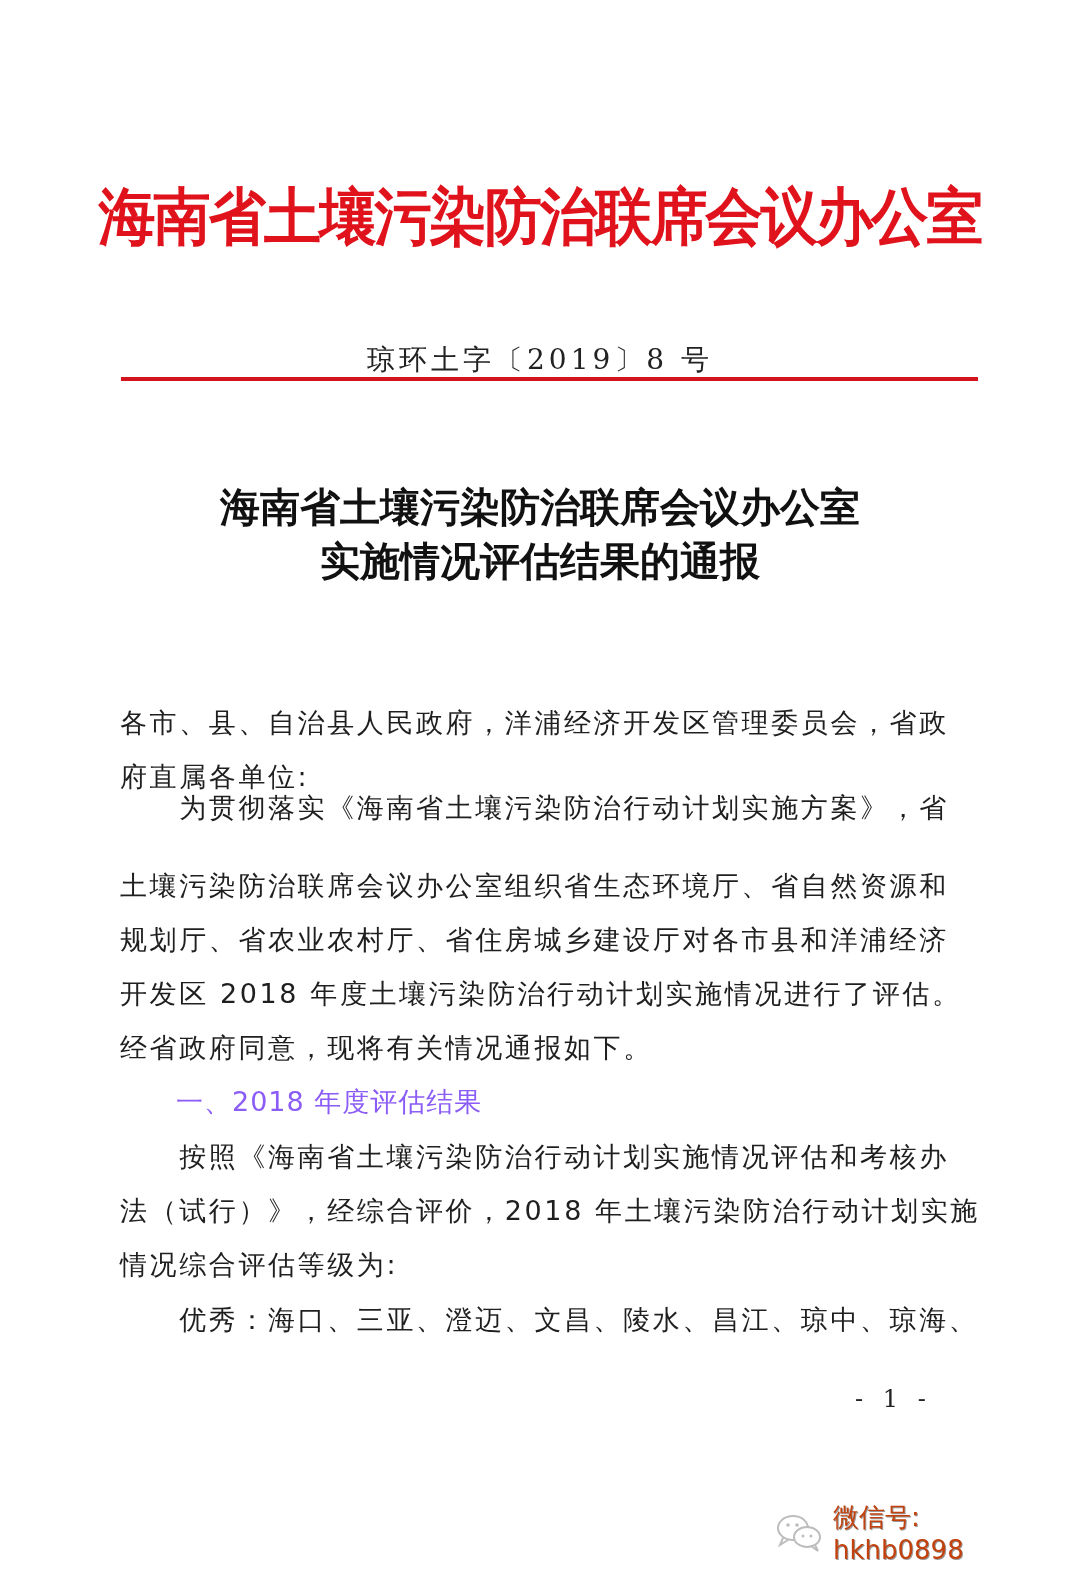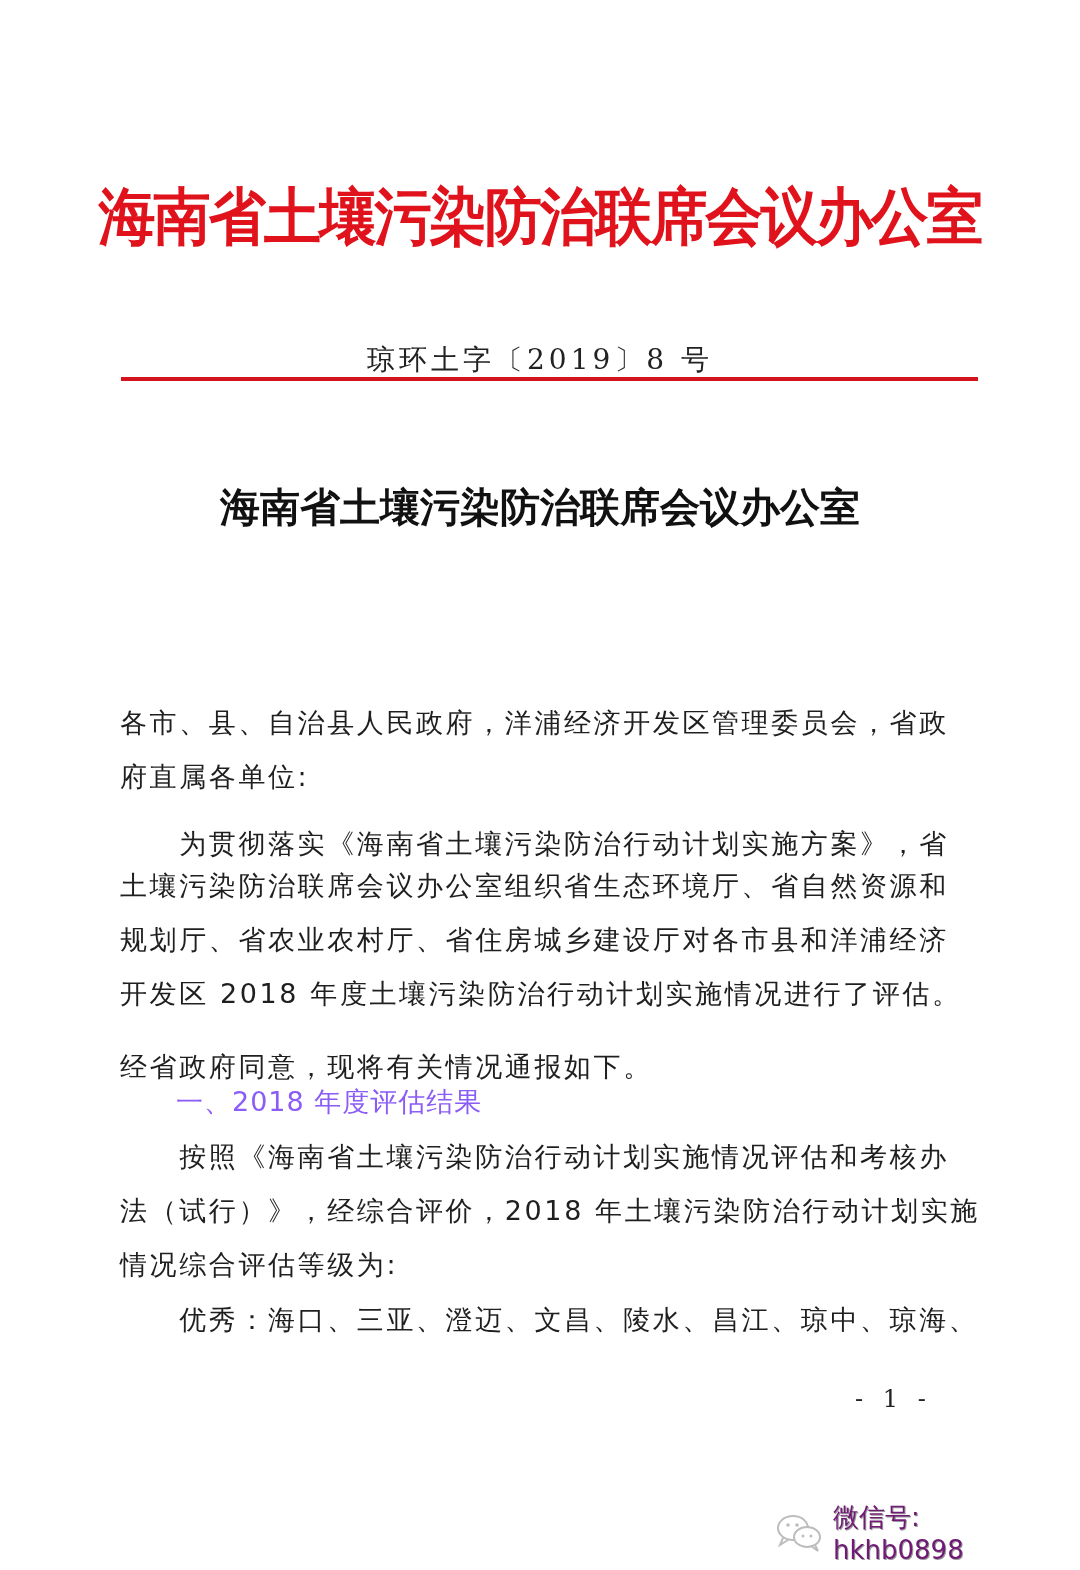--- a/index.html
+++ b/index.html
@@ -96,48 +96,49 @@
     }
     .watermark {
       position: absolute;
       top: 1500px;
       left: 775px;
       display: flex;
       align-items: center;
       gap: 8px;
       font-family: "DejaVu Sans", sans-serif;
       font-size: 26px;
-      color: #701a75;
+      color: #c2410c;
       text-shadow: 1px 1px 0 #9a9a9a, -1px -1px 0 #ffffff;
     }
     .wechat-icon { width: 50px; height: 40px; display: inline-block; }
   </style>
 </head>
 <body>
 
 <div class="page">
 
   <div class="masthead" style="color:#e0121c;">海南省土壤污染防治联席会议办公室</div>
 
   <div class="doc-number">琼环土字〔2019〕8 号</div>
 
   <div class="red-rule" style="background:#d4141c;"></div>
 
   <div class="title-block">
     <div>海南省土壤污染防治联席会议办公室</div>
+    <div>实施情况评估结果的通报</div>
   </div>
 
   <div class="body-text" style="top:0;">
     <div class="line" style="top:703px;">各市、县、自治县人民政府，洋浦经济开发区管理委员会，省政</div>
     <div class="line" style="top:757px;">府直属各单位:</div>
-    <div class="line" style="top:824px;">　　为贯彻落实《海南省土壤污染防治行动计划实施方案》，省</div>
+    <div class="line" style="top:788px;">　　为贯彻落实《海南省土壤污染防治行动计划实施方案》，省</div>
     <div class="line" style="top:866px;">土壤污染防治联席会议办公室组织省生态环境厅、省自然资源和</div>
     <div class="line" style="top:920px;">规划厅、省农业农村厅、省住房城乡建设厅对各市县和洋浦经济</div>
     <div class="line" style="top:974px;">开发区 2018 年度土壤污染防治行动计划实施情况进行了评估。</div>
-    <div class="line" style="top:1028px;margin-top:19px;">经省政府同意，现将有关情况通报如下。</div>
+    <div class="line" style="top:1028px;">经省政府同意，现将有关情况通报如下。</div>
 
     <div class="line section-heading" style="top:1082px;">　　一、2018 年度评估结果</div>
 
     <div class="line" style="top:1137px;">　　按照《海南省土壤污染防治行动计划实施情况评估和考核办</div>
     <div class="line" style="top:1191px;">法（试行）》，经综合评价，2018 年土壤污染防治行动计划实施</div>
     <div class="line" style="top:1245px;">情况综合评估等级为:</div>
     <div class="line" style="top:1300px;">　　优秀：海口、三亚、澄迈、文昌、陵水、昌江、琼中、琼海、</div>
   </div>
 
   <div class="page-number">- 1 -</div>

